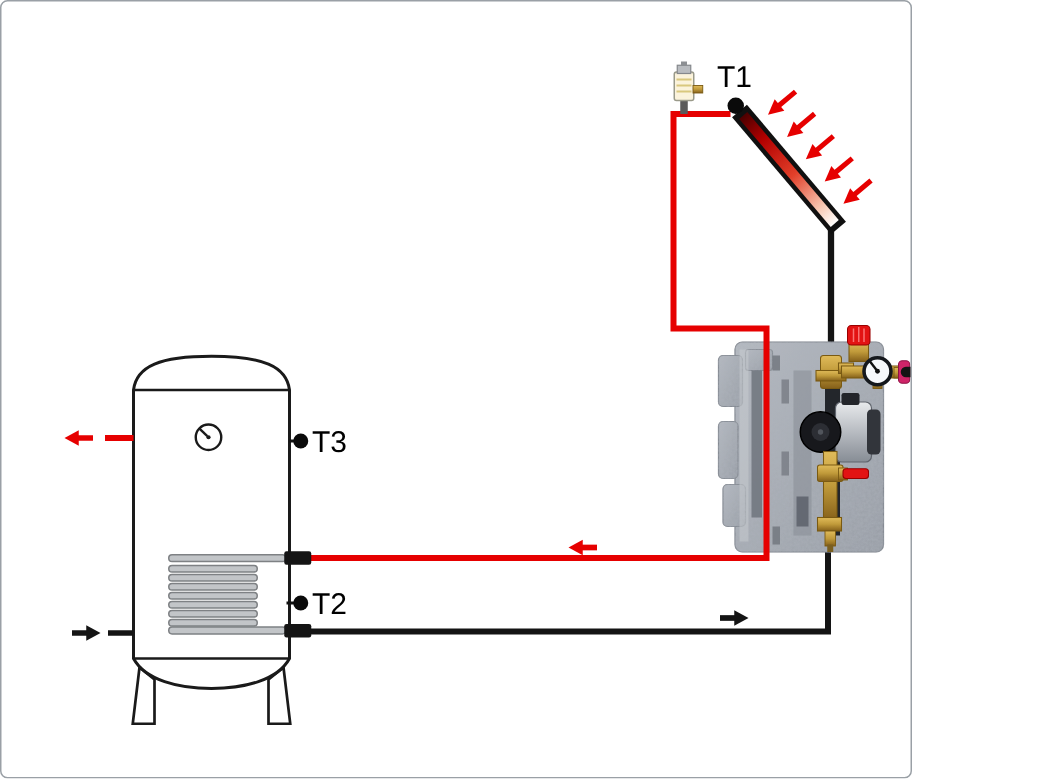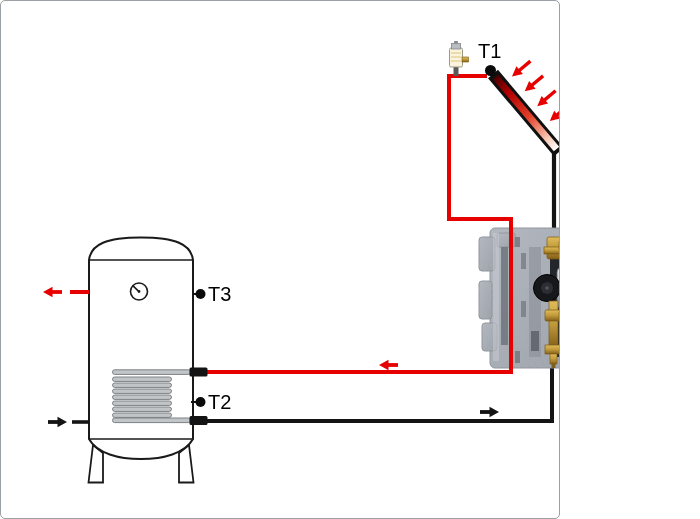--- a/index.html
+++ b/index.html
@@ -1,18 +1,18 @@
 <!DOCTYPE html>
 <html style="--background: #ffffff; --border: #9aa0a6; --hot-pipe: #e60000; --cold-pipe: #141414; --sun-arrow: #e60000; --coil: #c2c5c8; --coil-edge: #7e8184; --insulation: #a6abb2; --brass: #c09a3a; --safety-cap: #e31313; --valve-handle: #cf2468; --tank-outline: #1a1a1a;"><head>
 <meta charset="utf-8">
 <style>
   html,body{margin:0;padding:0;background:#fff;}
   .frame{
     box-sizing:border-box;
-    width:560px;height:519px;
+    width:608px;height:519px;
     background:var(--background,#fff);
     border:1px solid var(--border,#9aa0a6);
     border-radius:5px;
     position:relative;overflow:hidden;
     font-family:"Liberation Sans", sans-serif;
   }
   svg text{
     font-family:"Liberation Sans", sans-serif;
     font-size:20px;
     fill:#000;

